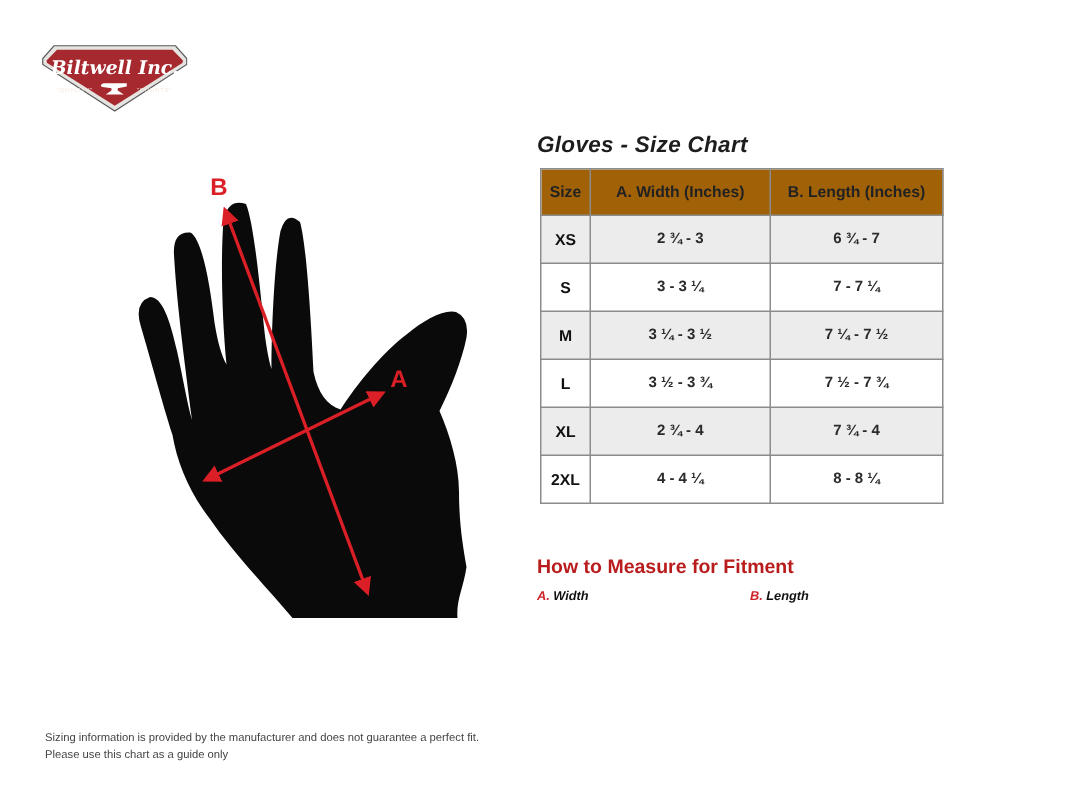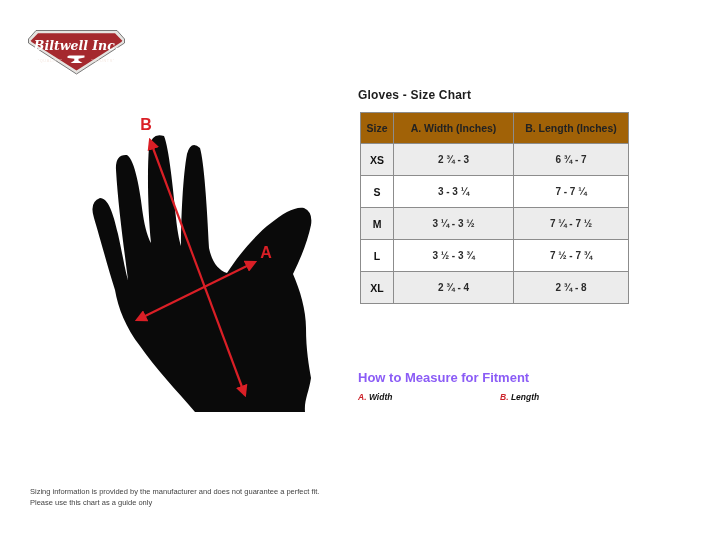--- a/index.html
+++ b/index.html
@@ -14,41 +14,41 @@
 
   
   .logo { position: absolute; left: 28px; top: 30px; width: 97px; height: 45px; }
 
   
   .glove { position: absolute; left: 80px; top: 100px; width: 260px; height: 330px; }
 
   
   .chart-title {
     position: absolute; left: 358px; top: 88px;
-    font-size: 12px; font-weight: bold; color: #1d1d1d; letter-spacing: 0.2px;
+    font-size: 15px; font-weight: bold; color: #1d1d1d; letter-spacing: 0.2px; font-style: italic;
   }
   table.size-table {
     position: absolute; left: 360px; top: 112px;
     border-collapse: collapse; table-layout: fixed; width: 268px;
     background: #fff;
   }
   table.size-table th, table.size-table td {
     border: 1px solid #8c8c8c; text-align: center; vertical-align: middle;
   }
   table.size-table th {
     height: 31px; font-size: 10.5px; font-weight: bold; color: #222; background: #a16207;
   }
   table.size-table td { height: 32px; font-size: 10px; font-weight: 600; color: #2b2b2b; }
   table.size-table td.size-cell { font-size: 10.5px; font-weight: bold; color: #111; }
   table.size-table tr.odd td { background: #ececec; }
   .col-size { width: 33px; } .col-width { width: 120px; } .col-length { width: 115px; }
 
   .howto-title {
     position: absolute; left: 358px; top: 370px;
-    font-size: 13px; font-weight: bold; color: #8b5cf6;
+    font-size: 13px; font-weight: bold; color: #b91c1c;
   }
   .howto-cols { position: absolute; left: 358px; top: 392px; width: 290px; display: flex; font-style: italic; }
   .howto-col { width: 140px; margin-right: 2px; }
   .howto-head { font-size: 8.5px; font-weight: bold; color: #111; margin-bottom: 3px; }
   .howto-key { color: #cc2229; }
   .howto-text { font-size: 8.5px; color: #333; line-height: 1.3; }
 
   
   .footer {
     position: absolute; left: 30px; top: 486px;
@@ -144,21 +144,26 @@
       <td>7 ¼ - 7 ½</td>
     </tr>
     <tr>
       <td class="size-cell">L</td>
       <td>3 ½ - 3 ¾</td>
       <td>7 ½ - 7 ¾</td>
     </tr>
     <tr class="odd">
       <td class="size-cell">XL</td>
       <td>2 ¾ - 4</td>
-      <td>2 ¾ - 8</td>
+      <td>7 ¾ - 4</td>
+    </tr>
+    <tr>
+      <td class="size-cell">2XL</td>
+      <td>4 - 4 ¼</td>
+      <td>8 - 8 ¼</td>
     </tr>
   </tbody>
 </table>
 
 <div class="howto-title">How to Measure for Fitment</div>
 
 <div class="howto-cols">
   <div class="howto-col">
     <div class="howto-head">
       <span class="howto-key">A.</span>

